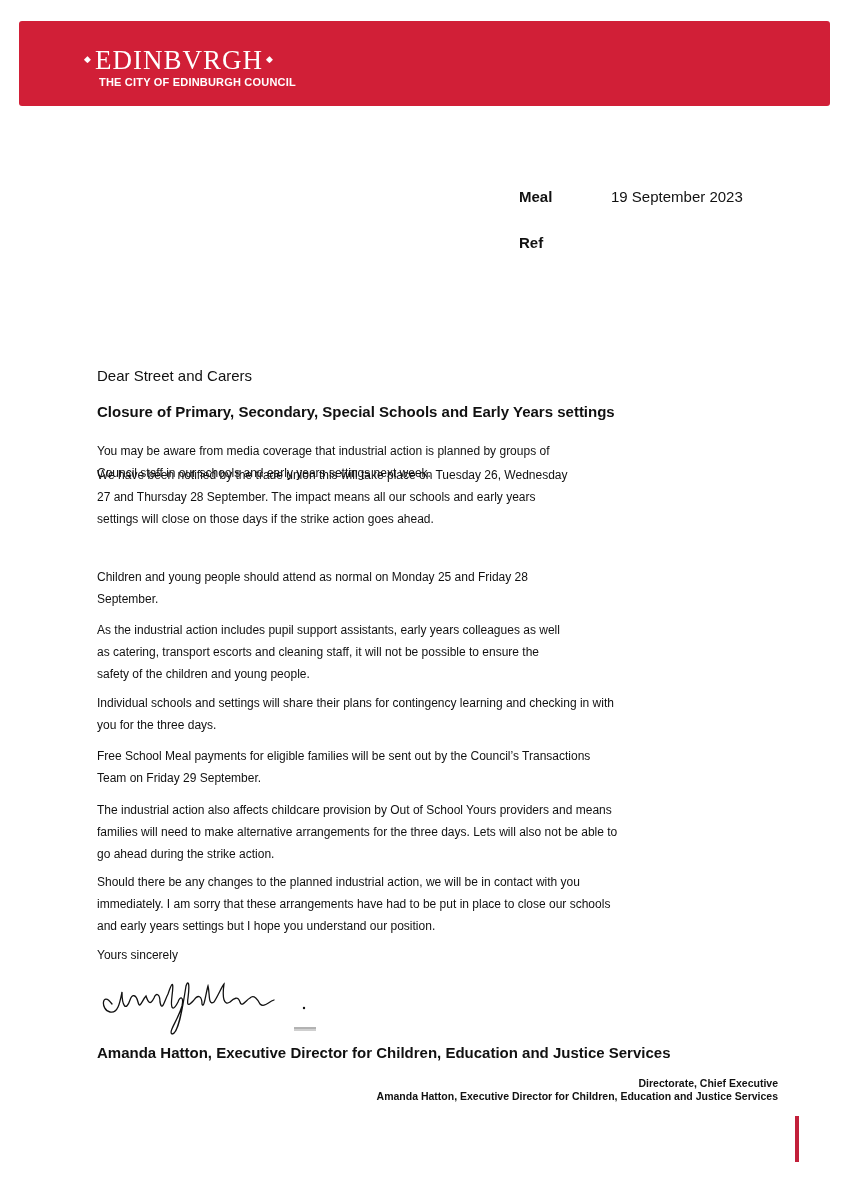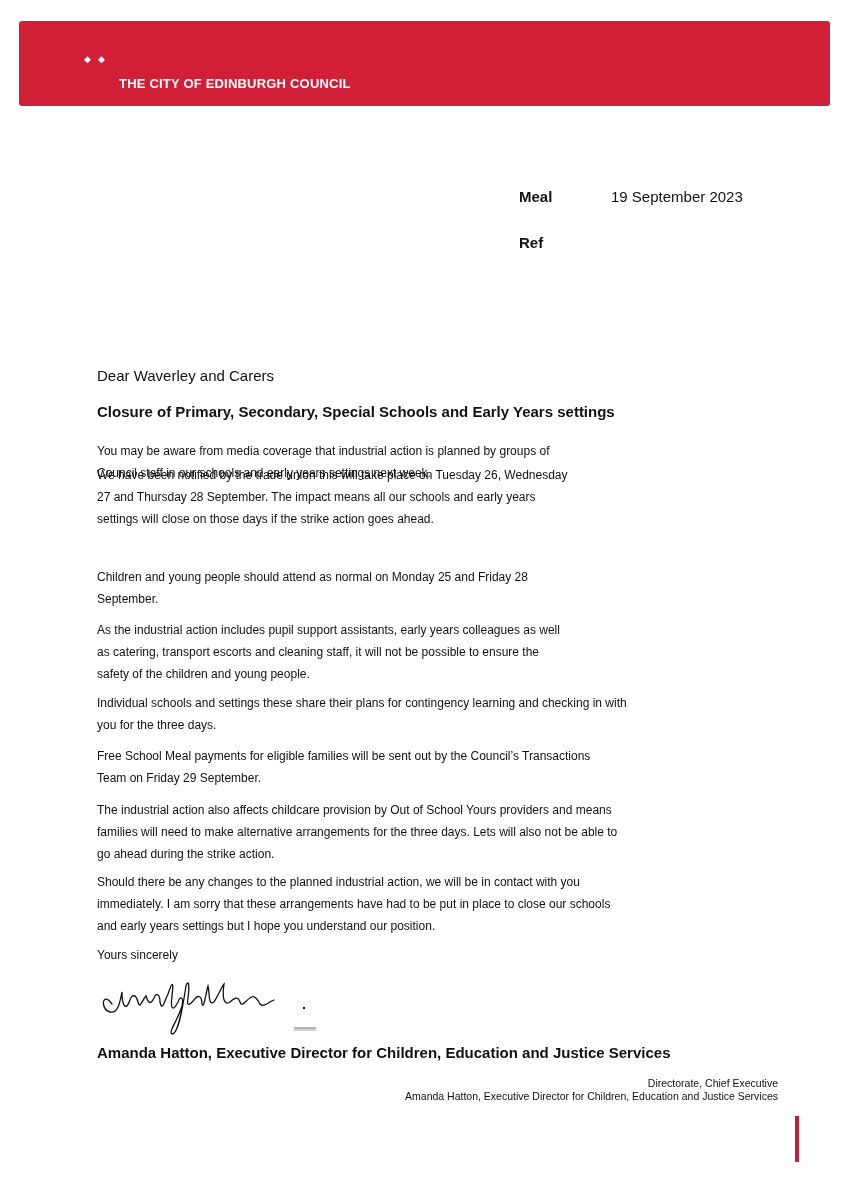--- a/index.html
+++ b/index.html
@@ -4,72 +4,73 @@
   <style>
     html, body { margin: 0; padding: 0; background: #ffffff; }
     body { width: 849px; height: 1200px; position: relative; overflow: hidden;
       font-family: "Liberation Sans", sans-serif; color: #111; }
     .banner { position: absolute; left: 19px; top: 21px; width: 811px; height: 85px;
       background: #d11f37; border-radius: 3px; }
     .logo { position: absolute; left: 62px; top: 26px; color: #fff; }
     .logo-main { font-family: "Liberation Serif", serif; font-size: 27px; letter-spacing: 1px;
       line-height: 27px; display: flex; align-items: center; }
     .logo-main .dot { font-size: 9px; margin: 0 3px; position: relative; top: -1px; }
-    .logo-sub { font-size: 13px; font-weight: bold; letter-spacing: 0.2px; margin-top: 2px; margin-left: 38px; }
+    .logo-sub { font-size: 11px; font-weight: bold; letter-spacing: 0.2px; margin-top: 2px; margin-left: 18px; }
     .meta { position: absolute; left: 519px; font-size: 15px; }
     .meta .label { font-weight: bold; position: absolute; left: 0; }
     .meta .value { position: absolute; left: 92px; white-space: nowrap; }
     .meta-date { top: 188px; }
     .meta-ref { top: 234px; }
     .body-text { position: absolute; left: 97px; width: 700px; font-size: 15px; line-height: 18px; }
     .salutation { top: 367px; }
     .subject { top: 403px; font-weight: bold; }
     .para { position: absolute; left: 97px; font-size: 12px; line-height: 22px; white-space: pre-line; }
     .sig-img { position: absolute; left: 98px; top: 972px; }
     .sig-name { position: absolute; left: 97px; top: 1044px; font-size: 15px; font-weight: bold; }
     .footer { position: absolute; right: 71px; top: 1077px; text-align: right; font-size: 10.5px; line-height: 13px; }
-    .footer .b { font-weight: normal; }
+    .footer .b { font-weight: bold; }
     .footer-bar { position: absolute; left: 795px; top: 1116px; width: 4px; height: 46px; background: #c2203a; }
   </style>
 </head>
 <body>
 
 <div class="banner">
   <div class="logo">
     <div class="logo-main">
       <span class="dot">◆</span>
+      <span>EDINBVRGH</span>
       <span class="dot">◆</span>
     </div>
     <div class="logo-sub">THE CITY OF EDINBURGH COUNCIL</div>
   </div>
 </div>
 
 <div class="meta meta-date">
   <span class="label">Meal</span>
   <span class="value">19 September 2023</span>
 </div>
 <div class="meta meta-ref">
   <span class="label">Ref</span>
   <span class="value"></span>
 </div>
 
-<div class="body-text salutation">Dear Waverley and Carers</div>
+<div class="body-text salutation">Dear Street and Carers</div>
 <div class="body-text subject">Closure of Primary, Secondary, Special Schools and Early Years settings</div>
 
 <div class="para" style="top:440px">You may be aware from media coverage that industrial action is planned by groups of
 Council staff in our schools and early years settings next week.</div>
 <div class="para" style="top:464px">We have been notified by the trade union this will take place on Tuesday 26, Wednesday
 27 and Thursday 28 September. The impact means all our schools and early years
 settings will close on those days if the strike action goes ahead.</div>
 <div class="para" style="top:566px">Children and young people should attend as normal on Monday 25 and Friday 28
 September.</div>
 <div class="para" style="top:619px">As the industrial action includes pupil support assistants, early years colleagues as well
 as catering, transport escorts and cleaning staff, it will not be possible to ensure the
 safety of the children and young people.</div>
-<div class="para" style="top:692px">Individual schools and settings these share their plans for contingency learning and checking in with
+<div class="para" style="top:692px">Individual schools and settings will share their plans for contingency learning and checking in with
 you for the three days.</div>
 <div class="para" style="top:745px">Free School Meal payments for eligible families will be sent out by the Council’s Transactions
 Team on Friday 29 September.</div>
 <div class="para" style="top:799px">The industrial action also affects childcare provision by Out of School Yours providers and means
 families will need to make alternative arrangements for the three days. Lets will also not be able to
 go ahead during the strike action.</div>
 <div class="para" style="top:871px">Should there be any changes to the planned industrial action, we will be in contact with you
 immediately. I am sorry that these arrangements have had to be put in place to close our schools
 and early years settings but I hope you understand our position.</div>
 

